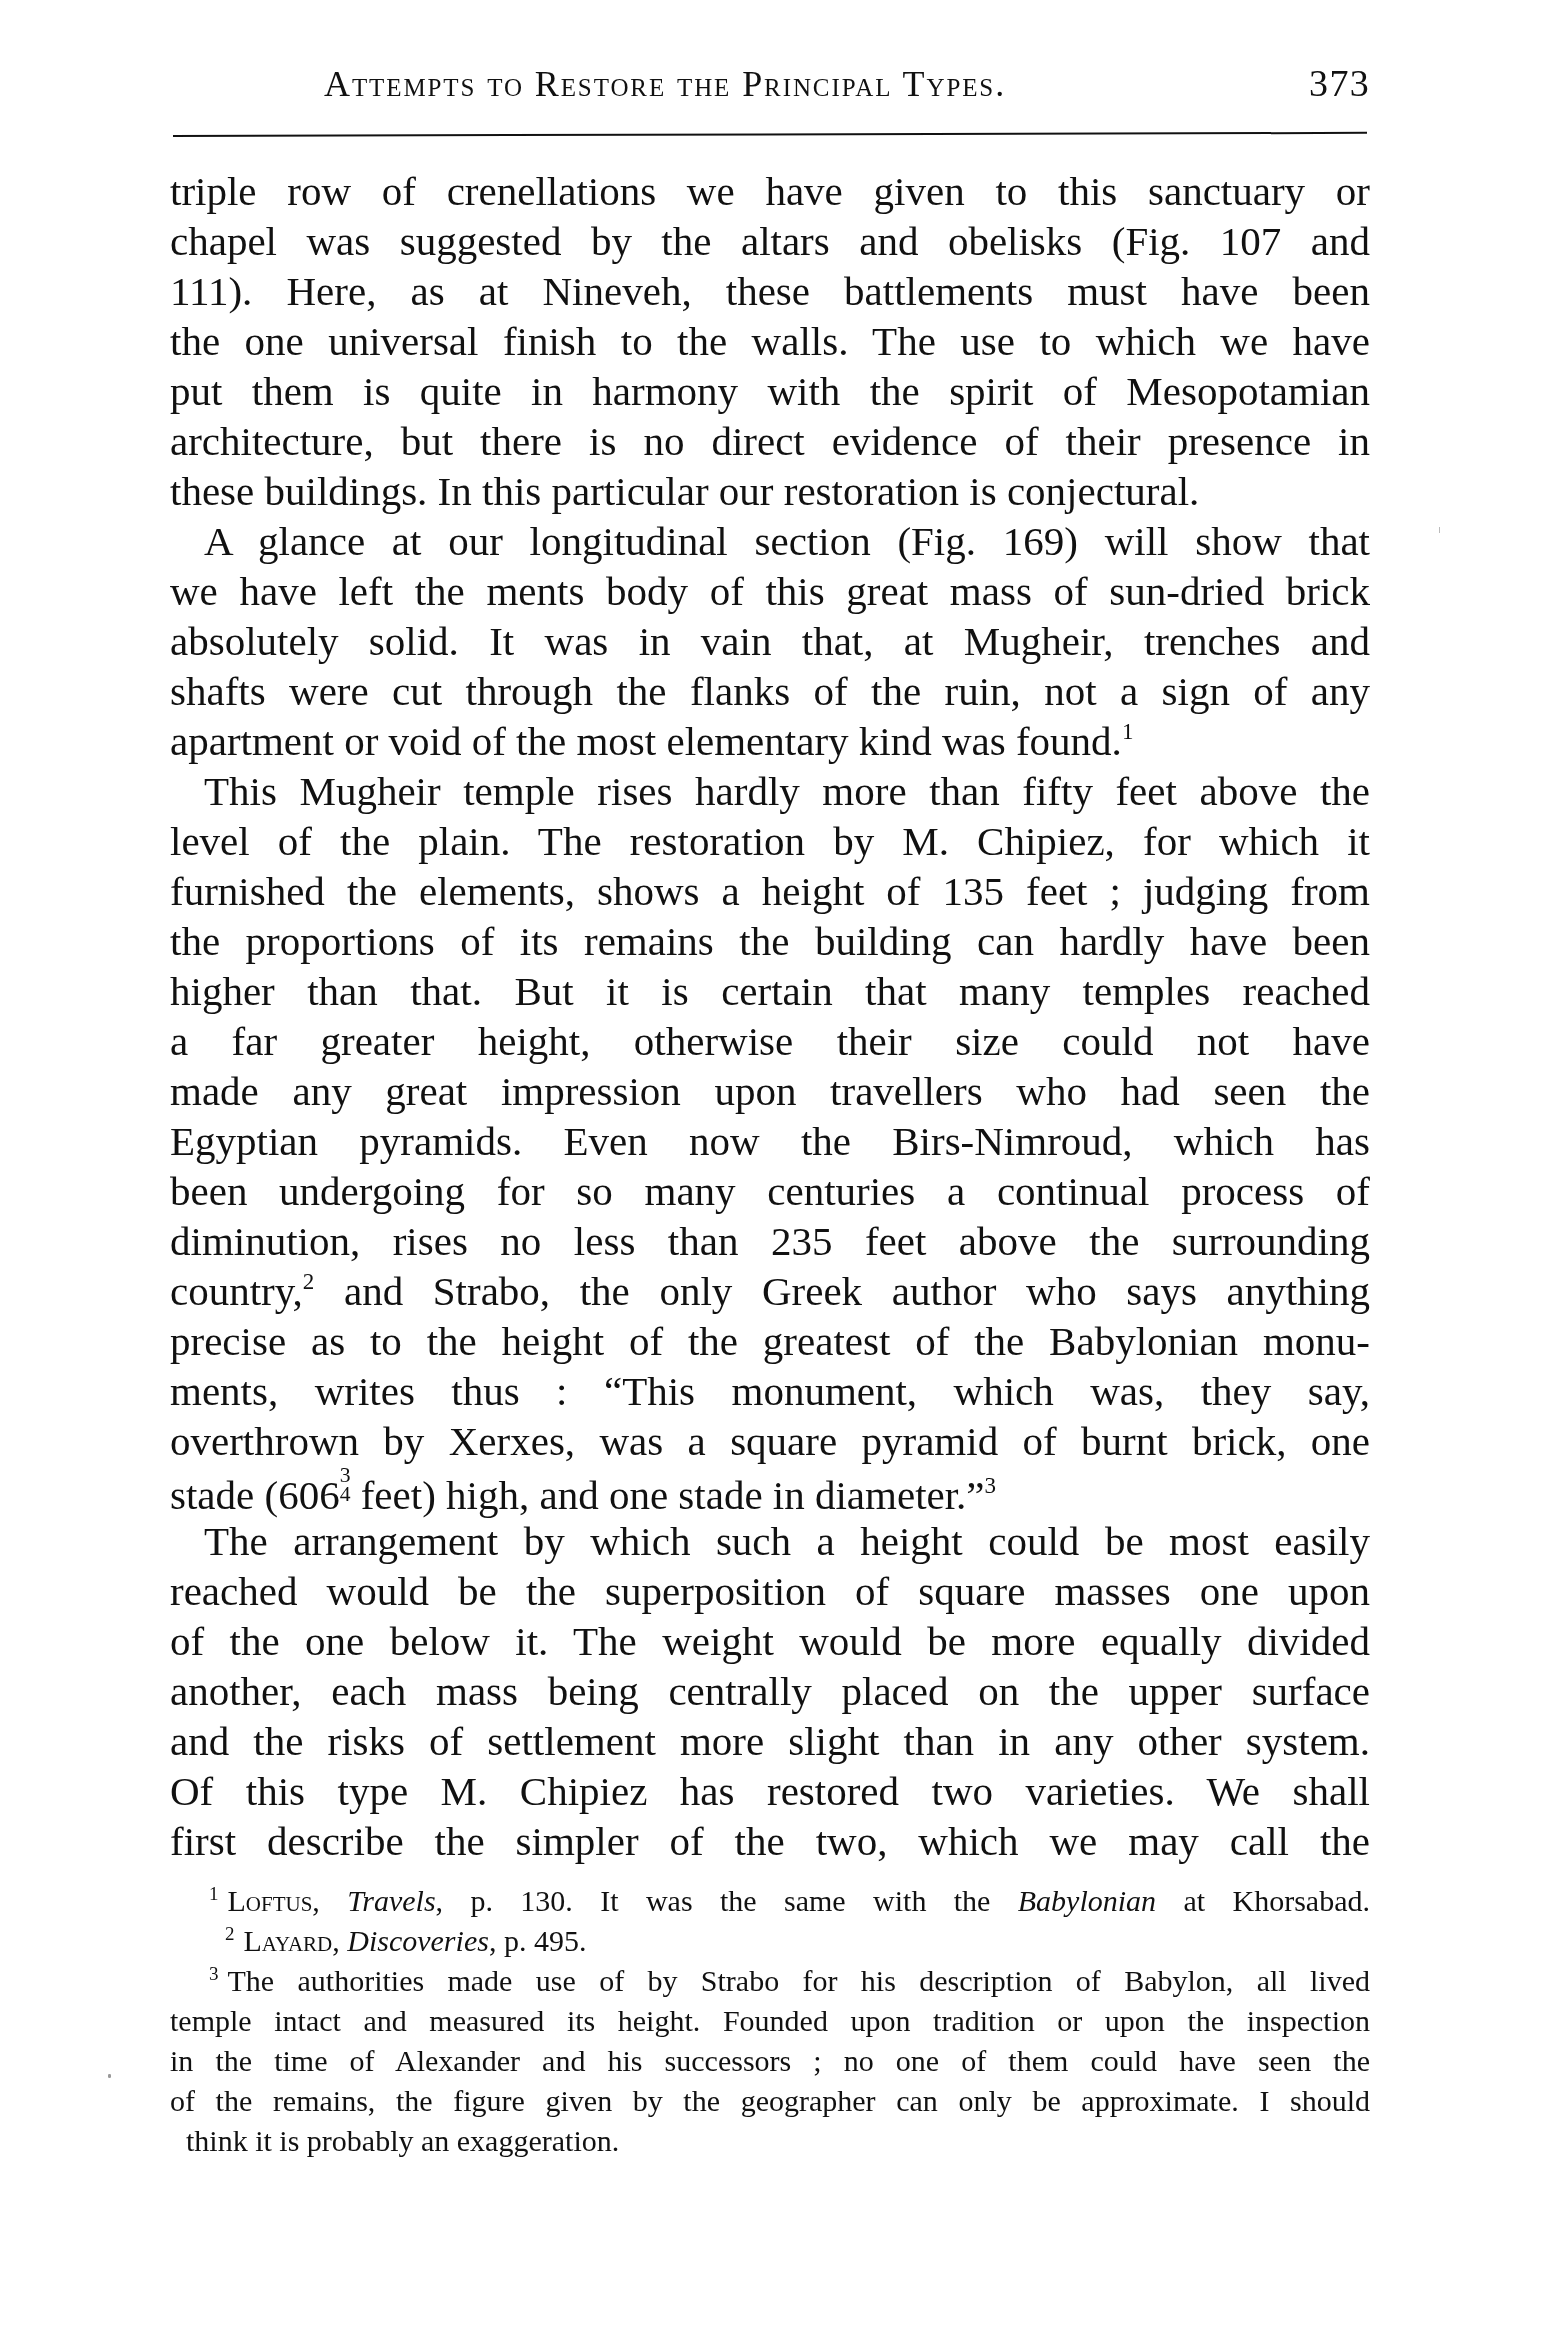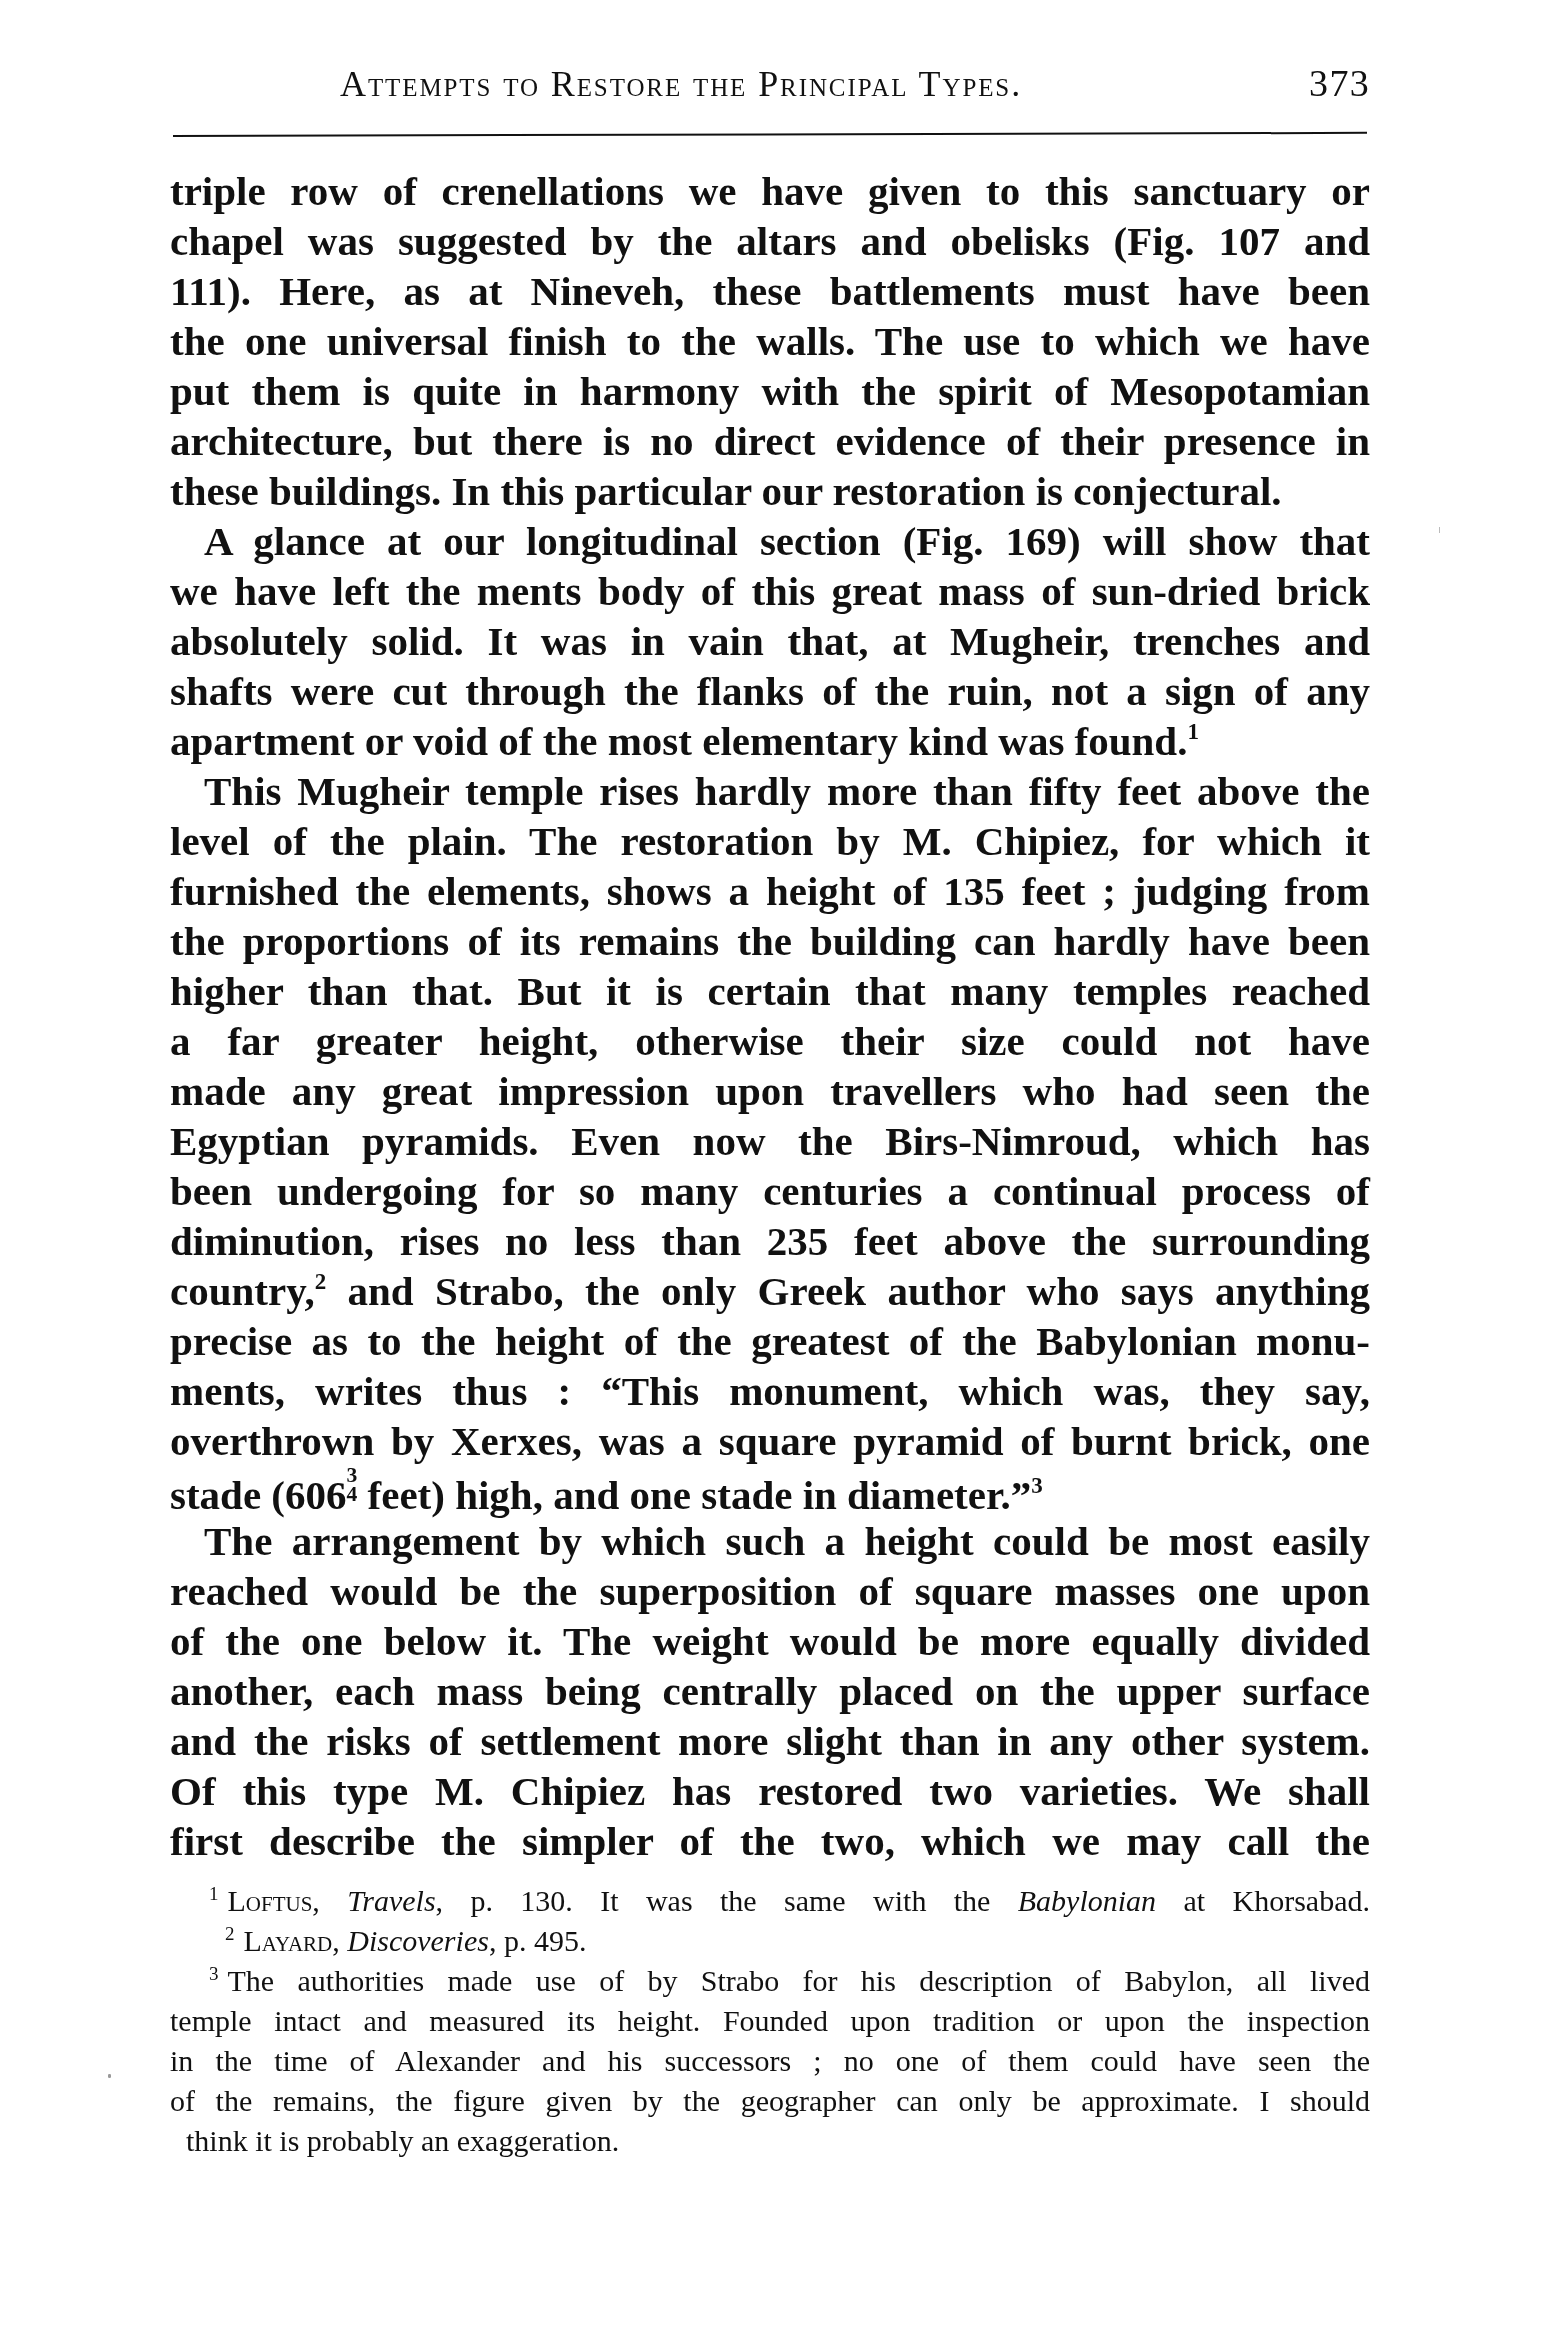--- a/index.html
+++ b/index.html
@@ -1,37 +1,37 @@
 <!DOCTYPE html>
 <html style="font-size:10px"><head>
 <meta charset="utf-8">
 <style>
   html, body { margin: 0; padding: 0; background: #ffffff; }
   body {
     width: 1567px; height: 2342px; position: relative; overflow: hidden;
     font-family: "Liberation Serif", "DejaVu Serif", serif; color: #111111;
   }
   .running-head {
-    position: absolute; left: 340px; top: 63px;
+    position: absolute; left: 324px; top: 63px;
     font-size: 36px; letter-spacing: 1.9px; font-variant: small-caps; white-space: nowrap;
   }
   .page-number {
     position: absolute; right: 197px; top: 61px; font-size: 38px; letter-spacing: 1.3px;
   }
   .head-rule {
     position: absolute; left: 173px; top: 135px; width: 1194px; height: 0;
     border-top: 2.5px solid #111111; transform: rotate(-0.15deg); transform-origin: left center;
   }
   .body-text {
     position: absolute; left: 170px; top: 166px; width: 1200px;
     font-size: 41px; line-height: 50px;
   }
   .line {
     display: block; height: 50px; white-space: nowrap;
-    text-align: justify; text-align-last: justify; font-weight: bold;
+    text-align: justify; text-align-last: justify;
   }
   .line.last { text-align-last: left; }
   .line.indent { padding-left: 34px; }
   sup { font-size: 23px; line-height: 0; vertical-align: 16.5px; }
   .footnotes {
     position: absolute; left: 170px; top: 1881px; width: 1200px;
     font-size: 30px; line-height: 40px;
   }
   .fn-line { display: block; height: 40px; white-space: nowrap; text-align: justify; text-align-last: justify; }
   .fn-line.last { text-align-last: left; margin-left: 16px; }

